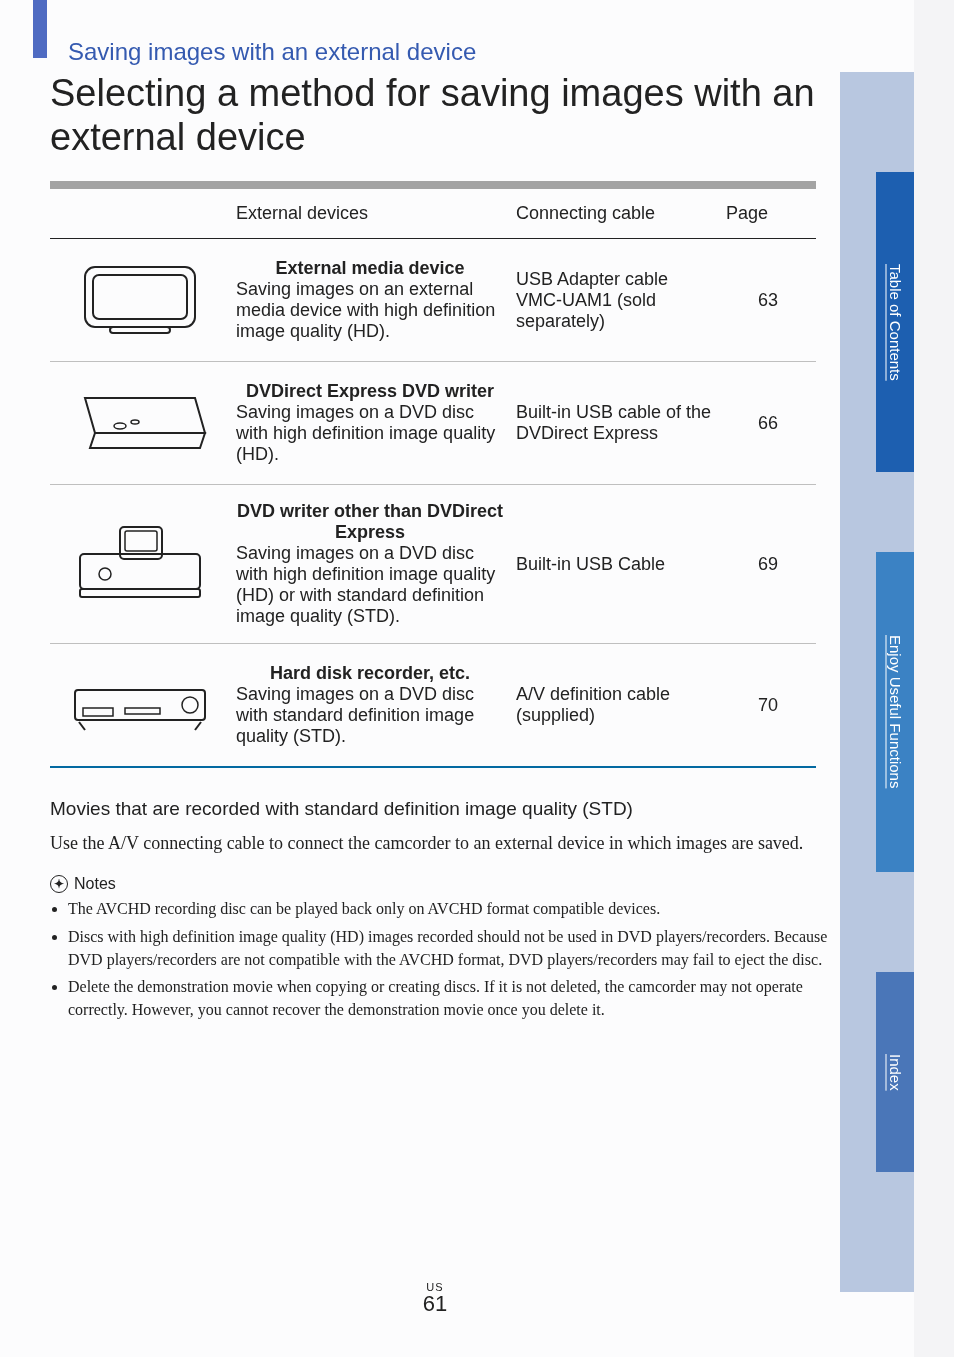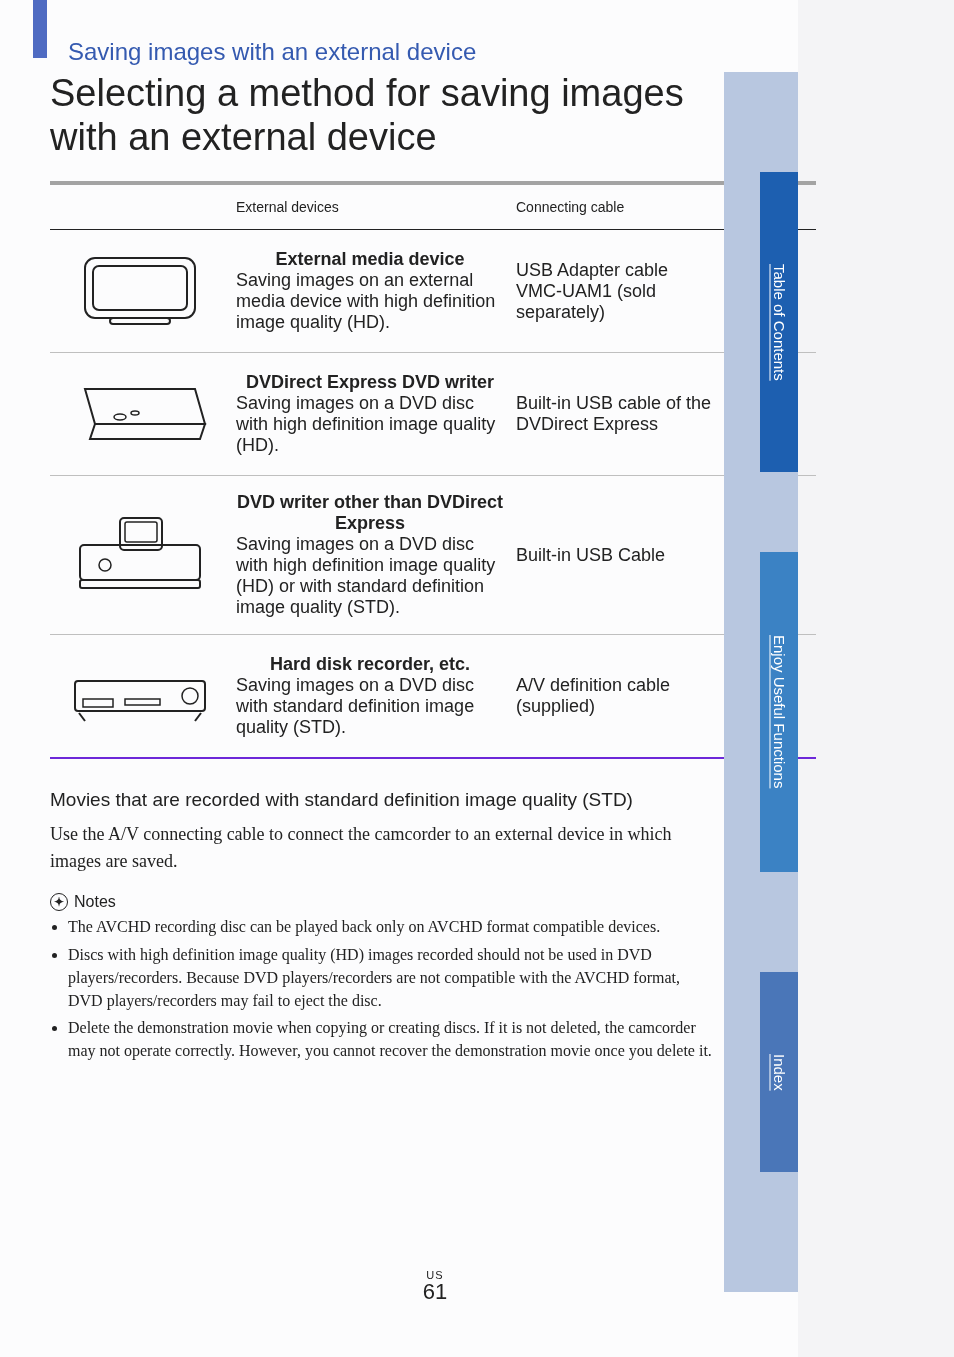--- a/index.html
+++ b/index.html
@@ -1,37 +1,37 @@
 <!DOCTYPE html>
 <html><head>
 <meta charset="utf-8">
 <style>
   * { box-sizing: border-box; margin: 0; padding: 0; }
   html, body { width: 954px; height: 1357px; background: #f4f4f6; font-family: "Segoe UI", "Helvetica Neue", Arial, sans-serif; color: #222; }
-  .page { position: relative; width: 798px; height: 1357px; background: #fcfcfd; padding: 38px 0 0 50px; }
+  .page { position: relative; width: 914px; height: 1357px; background: #fcfcfd; padding: 38px 0 0 50px; }
   .section-bar { position: absolute; left: 33px; top: 0; width: 14px; height: 58px; background: #4f6bc2; }
   .section-heading { font-size: 24px; color: #355ab0; font-weight: 400; margin-left: 18px; margin-bottom: 6px; }
   .page-title { font-size: 38px; font-weight: 400; line-height: 1.15; margin-bottom: 22px; padding-right: 80px; }
   .intro { font-size: 19px; line-height: 1.5; font-family: Georgia, "Times New Roman", serif; padding-right: 80px; margin-bottom: 40px; }
   .tbl { width: 766px; border-collapse: collapse; }
-  .tbl thead td { border-top: 4px solid #a3a3a3; border-bottom: 1px solid #222; padding: 14px 6px; font-size: 14px; color: #222; }
+  .tbl thead td { border-top: 8px solid #a3a3a3; border-bottom: 1px solid #222; padding: 14px 6px; font-size: 18px; color: #222; }
   .tbl tbody tr td { border-bottom: 1px solid #bfbfbf; padding: 16px 6px; vertical-align: middle; font-size: 18px; }
-  .tbl tbody tr:last-child td { border-bottom: 2px solid #6d28d9; }
+  .tbl tbody tr:last-child td { border-bottom: 2px solid #0369a1; }
   .col-img { width: 180px; text-align: center; }
   .col-dev { width: 280px; }
   .col-cab { width: 210px; }
   .col-page { width: 96px; text-align: center; font-size: 30px; font-weight: 300; }
   .dev-title { font-weight: 700; text-align: center; }
   .subheading { font-size: 19px; margin-top: 30px; margin-bottom: 10px; padding-right: 77px; }
   .body-serif { font-size: 18px; font-family: Georgia, "Times New Roman", serif; line-height: 1.5; padding-right: 80px; }
   .notes-label { display: flex; align-items: center; gap: 6px; margin-top: 18px; font-size: 16px; }
   .notes-icon { display: inline-flex; align-items: center; justify-content: center; width: 18px; height: 18px; border: 1.5px solid #222; border-radius: 50%; font-size: 12px; font-weight: 700; }
   ul.notes { list-style: disc; padding-left: 18px; padding-right: 80px; font-size: 16px; line-height: 1.45; font-family: Georgia, "Times New Roman", serif; }
   ul.notes li { margin-top: 4px; }
-  .page-num { position: absolute; bottom: 52px; left: 0; width: 870px; text-align: center; font-size: 22px; }
+  .page-num { position: absolute; bottom: 40px; left: 0; width: 870px; text-align: center; font-size: 22px; }
   .page-num .region { display: block; font-size: 11px; letter-spacing: 1px; margin-bottom: -2px; }
   
   .tabs { position: absolute; right: 0; top: 72px; width: 74px; height: 1220px; background: #b8c7e0; }
   .tab { position: absolute; right: 0; width: 38px; writing-mode: vertical-rl; text-align: center; display: flex; align-items: center; justify-content: center; color: #fff; font-size: 15px; padding: 30px 0; }
   .tab1 { top: 100px; height: 300px; background: #1d5fb0; }
   .tab2 { top: 480px; height: 320px; background: #3b82c4; }
   .tab3 { top: 900px; height: 200px; background: #4a76b8; }
   .tabs .tab span { text-decoration: underline; }
   
   svg.device { width: 150px; height: 85px; }

